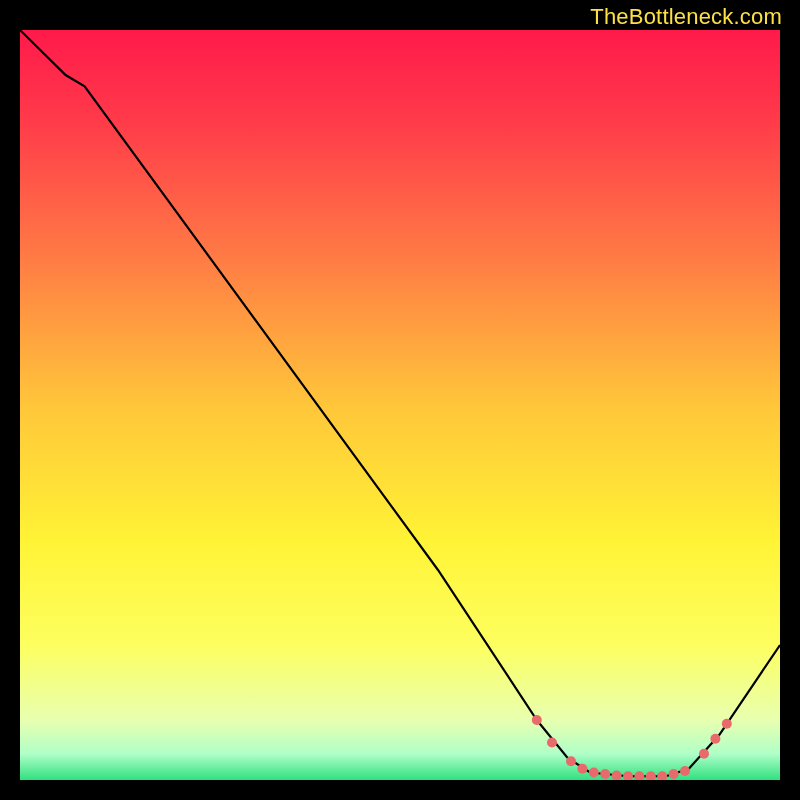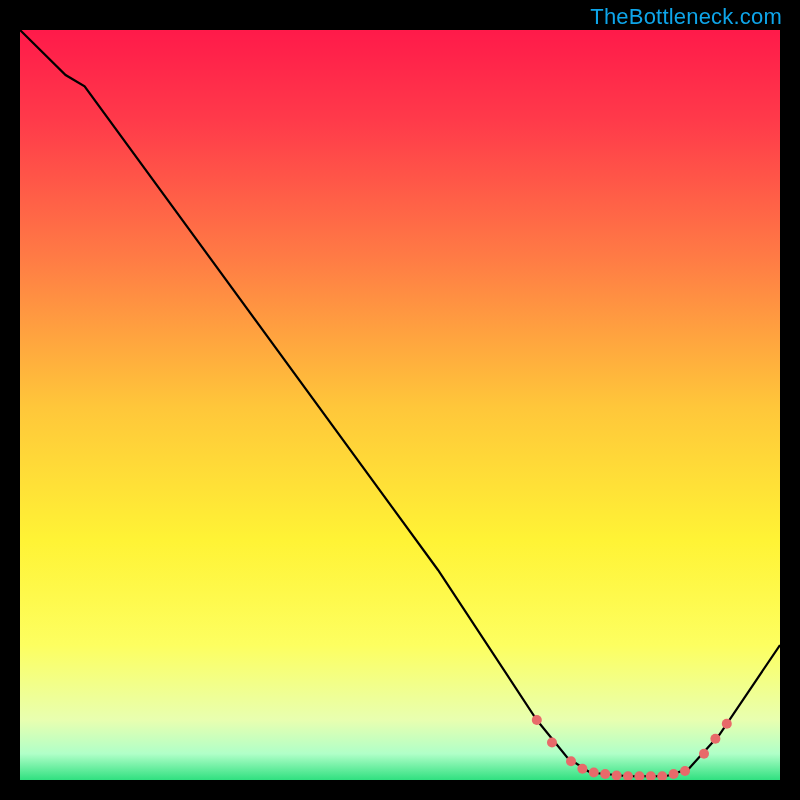--- a/index.html
+++ b/index.html
@@ -7,21 +7,21 @@
     width: 800px;
     height: 800px;
     background: #000;
     position: relative;
     font-family: Arial, Helvetica, sans-serif;
   }
   .attribution {
     position: absolute;
     top: 4px;
     right: 18px;
-    color: #0ea5e9;
+    color: #fde047;
     font-size: 22px;
     font-weight: 400;
     letter-spacing: 0.2px;
   }
   .plot-area {
     position: absolute;
     left: 20px;
     top: 30px;
     width: 760px;
     height: 750px;

